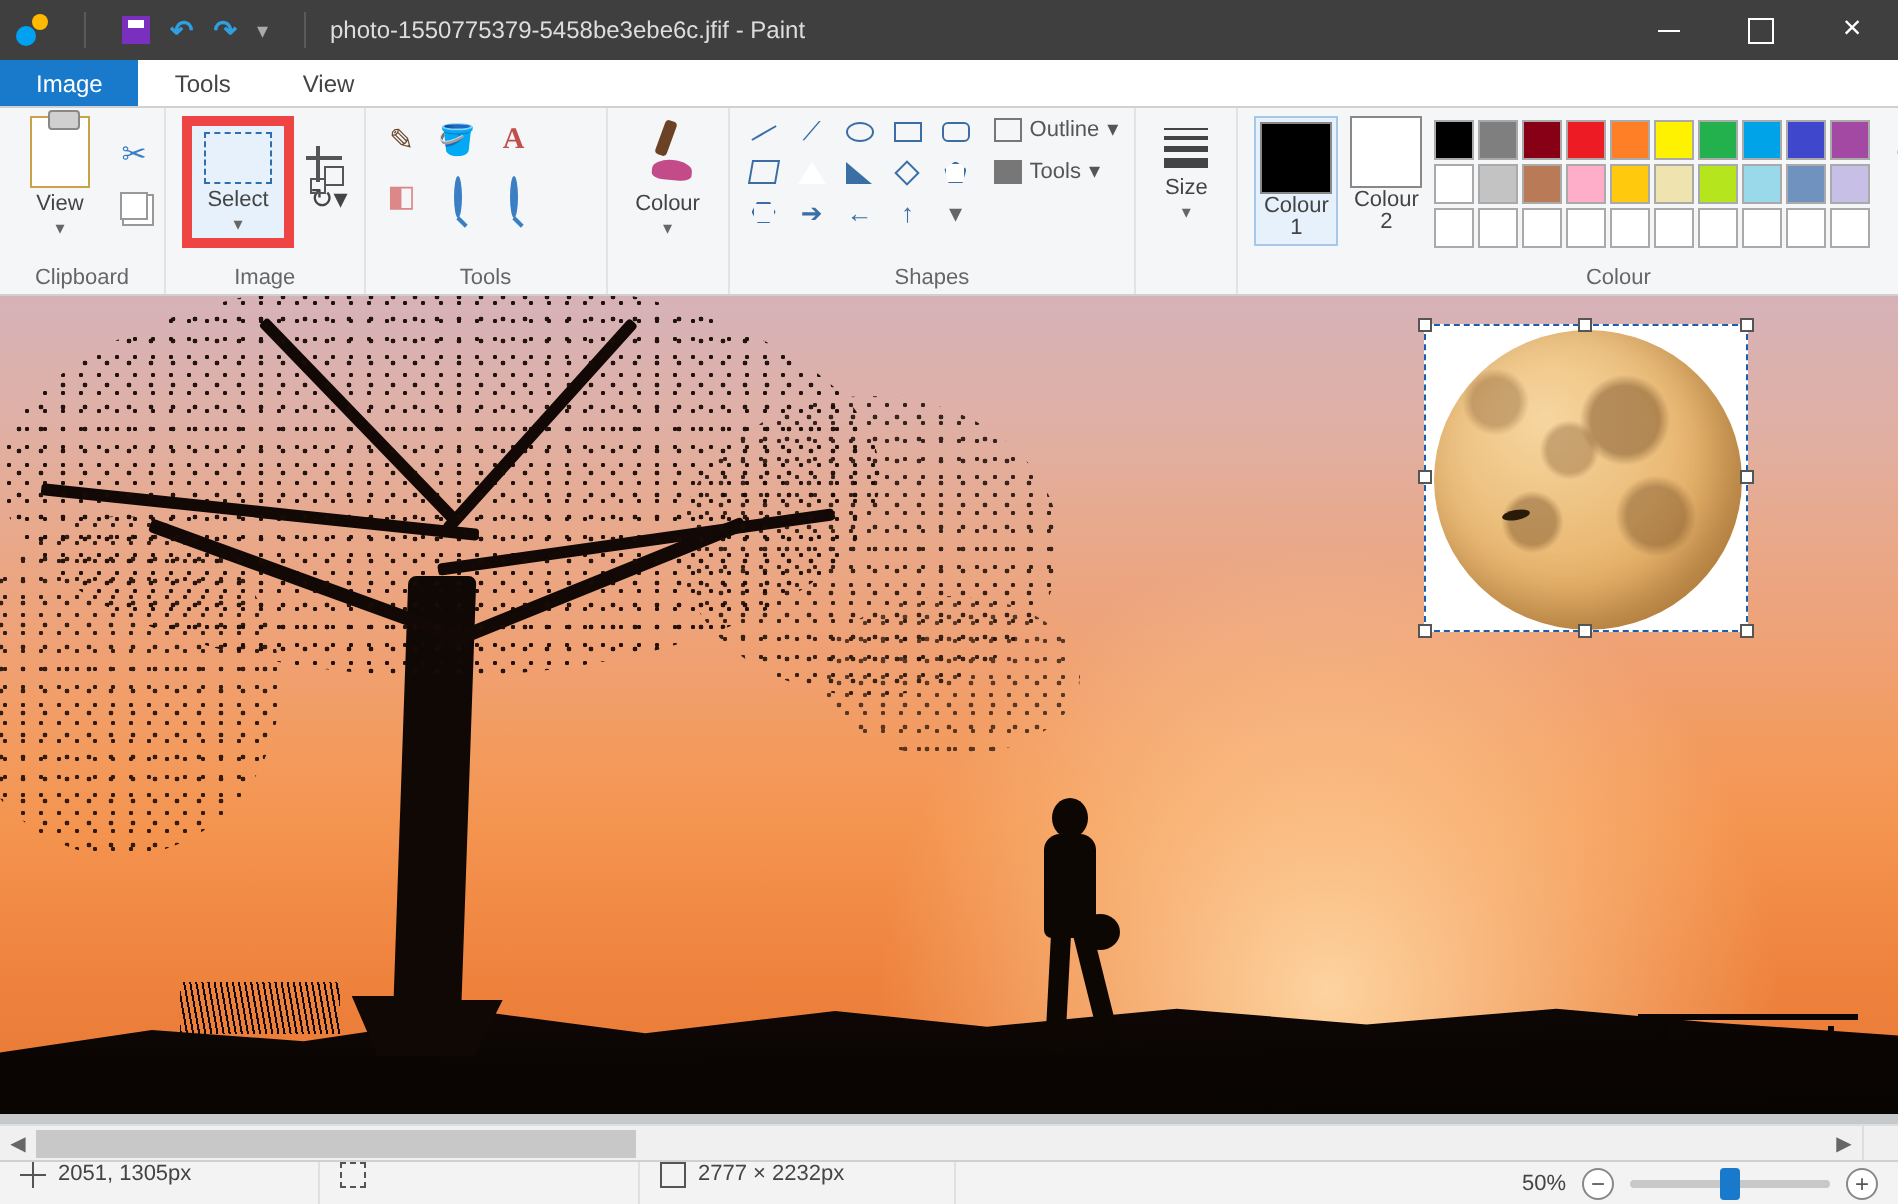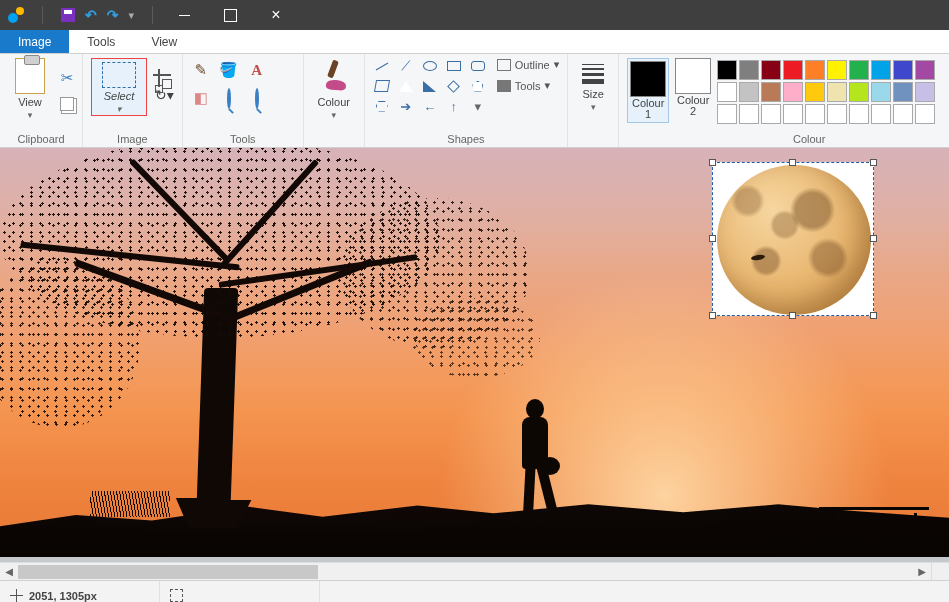--- a/index.html
+++ b/index.html
@@ -37,21 +37,21 @@
 .big-btn { width: 44px; text-align: center; }
 .big-btn .icon { width: 30px; height: 36px; margin: 0 auto 2px; border: 1px solid #caa24a; background: #fff; position: relative; }
 .big-btn .icon::after { content: ""; position: absolute; left: 8px; top: -4px; width: 14px; height: 8px; border: 1px solid #888; border-radius: 2px; background: #d0d0d0; }
 .big-btn .lbl { line-height: 12px; }
 .mini-col { display: flex; flex-direction: column; gap: 10px; align-items: center; }
 .cut-icon { color: #3a7fc4; font-size: 15px; }
 .copy-icon { width: 14px; height: 14px; border: 1px solid #999; background: #fff; box-shadow: 2px 2px 0 #fff, 2px 2px 0 1px #999; }
 
 
 .img-body { display: flex; align-items: center; gap: 8px; }
-.select-btn { width: 56px; text-align: center; border: 1px solid #ef4444; background: #e6f1fb; padding: 3px 2px 1px; font-style: italic; }
+.select-btn { width: 56px; text-align: center; border: 5px solid #ef4444; background: #e6f1fb; padding: 3px 2px 1px; }
 .select-btn .sel-icon { width: 34px; height: 26px; margin: 0 auto 2px; border: 1px dashed #2f6fae; }
 .img-mini-col { display: flex; flex-direction: column; gap: 8px; }
 .img-mini-col span { font-size: 14px; color: #444; }
 .crop-icon { position: relative; width: 14px; height: 14px; }
 .crop-icon::before, .crop-icon::after { content:""; position:absolute; background:#555; }
 .crop-icon::before { left:3px; top:-2px; width:2px; height:18px; }
 .crop-icon::after { left:-2px; top:3px; width:18px; height:2px; }
 .resize-icon { width:14px;height:14px; position:relative; }
 .resize-icon::before { content:"";position:absolute;left:0;top:6px;width:6px;height:6px;border:1px solid #555;}
 .resize-icon::after { content:"";position:absolute;left:7px;top:0;width:8px;height:8px;border:1px solid #555;}
@@ -178,21 +178,21 @@
 .moon::after{content:"";position:absolute;left:34px;top:90px;width:14px;height:5px;border-radius:50%;background:#2a1a0a;transform:rotate(-10deg);}
 
 .hscroll{position:absolute;left:0;right:18px;bottom:0;height:18px;background:#f0f0f0;border-top:1px solid #ddd;display:flex;align-items:center;}
 .hscroll .arrow{width:18px;text-align:center;color:#666;font-size:10px;}
 .hscroll .track{flex:1;position:relative;height:100%;}
 .hscroll .thumb{position:absolute;left:0;top:2px;height:14px;width:300px;background:#c8c8c8;}
 .sb-corner{position:absolute;right:0;bottom:0;width:18px;height:18px;background:#f0f0f0;border-top:1px solid #ddd;border-left:1px solid #ddd;}
 
 
 .status{height:22px;border-top:1px solid #d0d0d0;background:#f3f3f3;display:flex;align-items:center;font-size:11px;color:#444;}
-.s-cell{display:flex;align-items:flex-end;gap:6px;padding:0 10px;height:100%;border-right:1px solid #e0e0e0;font-weight:bold;}
+.s-cell{display:flex;align-items:flex-start;gap:6px;padding:0 10px;height:100%;border-right:1px solid #e0e0e0;}
 .s-cell.wide{width:160px;} .s-cell.w2{width:158px;}
 .s-icon{width:13px;height:13px;position:relative;}
 .s-cursor .s-icon::before,.s-cursor .s-icon::after{content:"";position:absolute;background:#555;}
 .s-cursor .s-icon::before{left:6px;top:0;width:1px;height:13px;}
 .s-cursor .s-icon::after{left:0;top:6px;width:13px;height:1px;}
 .s-sel .s-icon{border:1px dashed #555;}
 .s-dim .s-icon{border:1px solid #555;}
 .s-size .s-icon{border:1px solid #555;}
 .s-size .s-icon::after{content:"";position:absolute;left:2px;bottom:-2px;width:13px;height:13px;border:1px solid #555;background:#f3f3f3;}
 .s-flex{flex:1;}
@@ -208,20 +208,21 @@
 <div class="titlebar">
   <div class="qat">
     <div class="app-icon"></div>
     <div class="sep"></div>
     <div class="qa-save"></div>
     <div class="qa-undo">↶</div>
     <div class="qa-redo">↷</div>
     <span style="color:#aaa;font-size:11px;">▾</span>
     <div class="sep"></div>
   </div>
+  <div class="title">photo-1550775379-5458be3ebe6c.jfif - Paint</div>
   <div class="win-btns">
     <div class="win-btn min"></div>
     <div class="win-btn max"></div>
     <div class="win-btn close">×</div>
   </div>
 </div>
 
 <div class="tabs">
   <div class="tab file">Image</div>
   <div class="tab">Tools</div>
@@ -445,14 +446,27 @@
 
 <div class="status">
   <div class="s-cell s-cursor wide">
     <span class="s-icon"></span>
     <span>2051, 1305px</span>
   </div>
   <div class="s-cell s-sel wide">
     <span class="s-icon"></span>
     <span></span>
   </div>
+  <div class="s-cell s-dim w2">
+    <span class="s-icon"></span>
+    <span>2777 × 2232px</span>
+  </div>
   <div class="s-flex"></div>
+  <div class="zoom">
+    <span>50%</span>
+    <div class="zbtn">−</div>
+    <div class="zslider">
+        <div class="tick"></div>
+        <div class="knob"></div>
+      </div>
+    <div class="zbtn">+</div>
+  </div>
 </div>
 
 </body></html>

